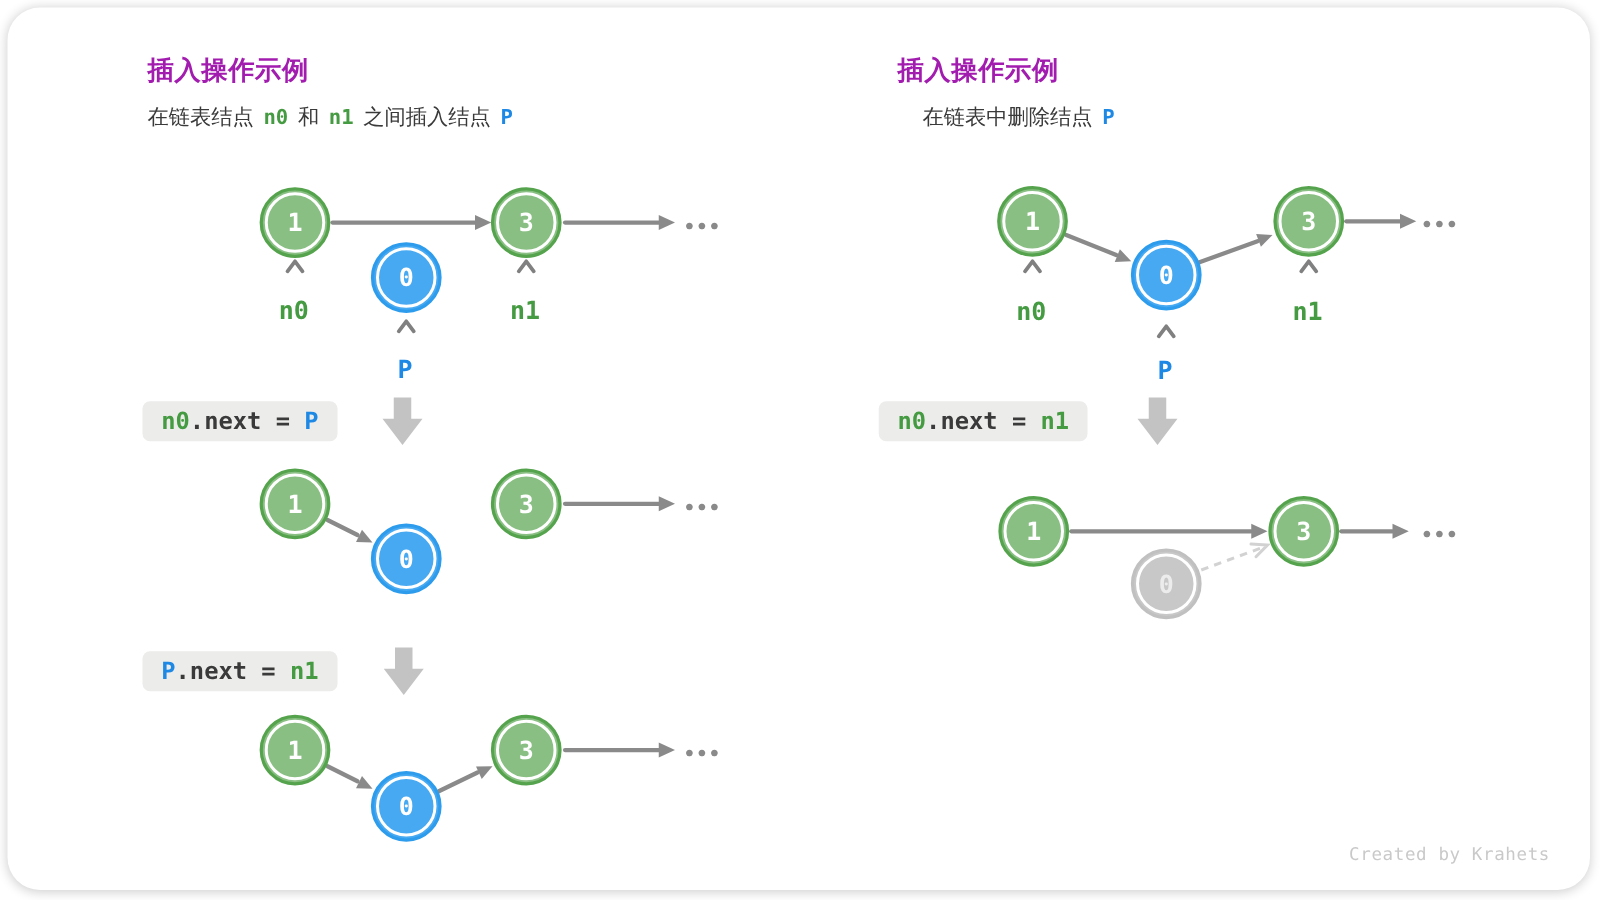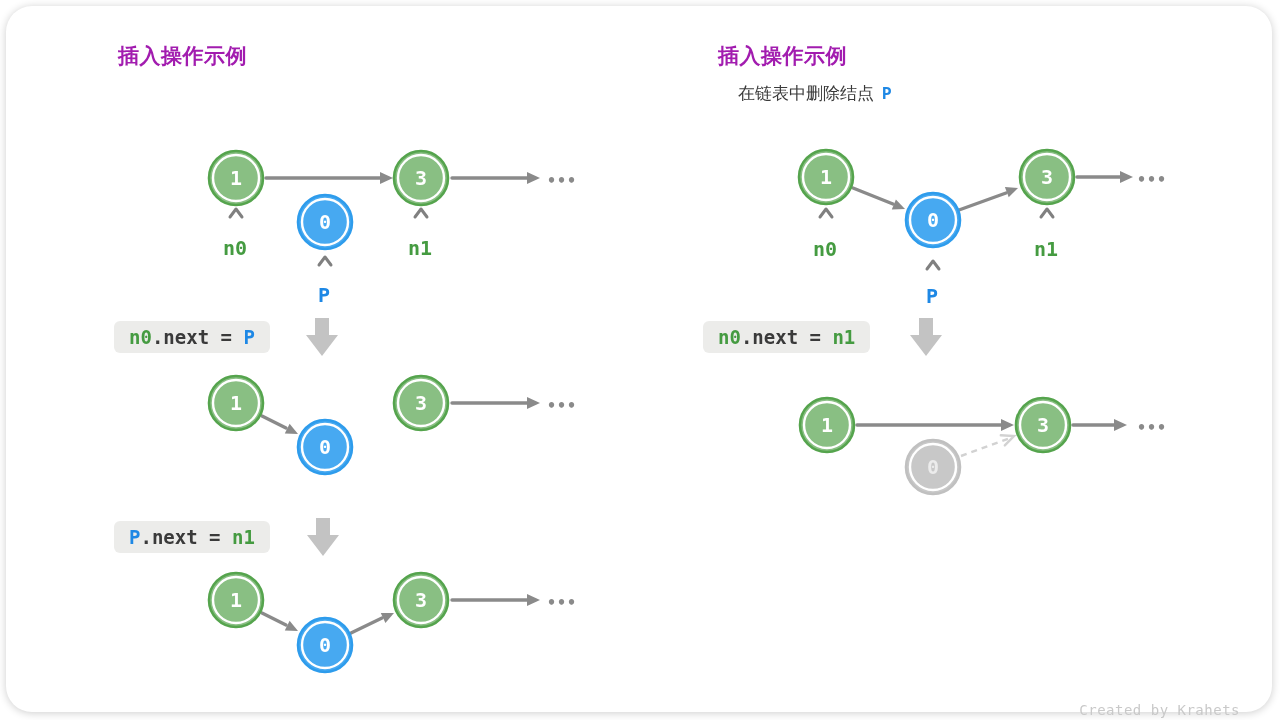--- a/index.html
+++ b/index.html
@@ -39,29 +39,32 @@
   .dash-head{stroke:#d2d2d2;stroke-width:2.4;stroke-linecap:round;fill:none;}
   .caret{stroke:#808080;stroke-width:3;fill:none;
          stroke-linecap:round;stroke-linejoin:round;}
   .ng{fill:#89bf83;stroke:#55a44d;stroke-width:2.6;}
   .nb{fill:#47a9f1;stroke:#2e9cec;stroke-width:2.6;}
   .nx{fill:#c8c8c8;stroke:#c0c0c0;stroke-width:2.6;}
   .ring{fill:none;stroke:#ffffff;stroke-width:2.4;}
   .blockarrow{fill:#c3c3c3;}
   .credit{position:absolute;right:40px;top:676px;
           font-family:"DejaVu Sans Mono","Liberation Mono",monospace;
-          font-size:14px;letter-spacing:.5px;color:#c9c9c9;margin-top:26px;}
+          font-size:14px;letter-spacing:.5px;color:#c9c9c9;}
 </style>
 </head>
 <body>
 
 <div class="stage">
   <div class="card"></div>
 
   <div class="title" style="left:118px;top:42px;">插入操作示例</div>
+  <div class="subtitle" style="left:118px;top:82px;">
+    <span class="tok-plain">在链表结点 </span><span class="tok tok-green">n0</span><span class="tok-plain"> 和 </span><span class="tok tok-green">n1</span><span class="tok-plain"> 之间插入结点 </span><span class="tok tok-blue">P</span>
+  </div>
 
   <svg class="dsvg" style="left:180px;top:145px;" width="410" height="165">
     <line class="arrow-line" x1="86" y1="33" x2="200" y2="33"></line>
     <polygon class="arrow-head" points="213,33 200,27 200,39"></polygon>
     <line class="arrow-line" x1="272" y1="33" x2="347" y2="33"></line>
     <polygon class="arrow-head" points="360,33 347,27 347,39"></polygon>
     <g>
       <circle class="ng" cx="56" cy="33" r="27"></circle>
         <circle class="ring" cx="56" cy="33" r="23"></circle>
       <text class="nval" x="56" y="40">1</text>

